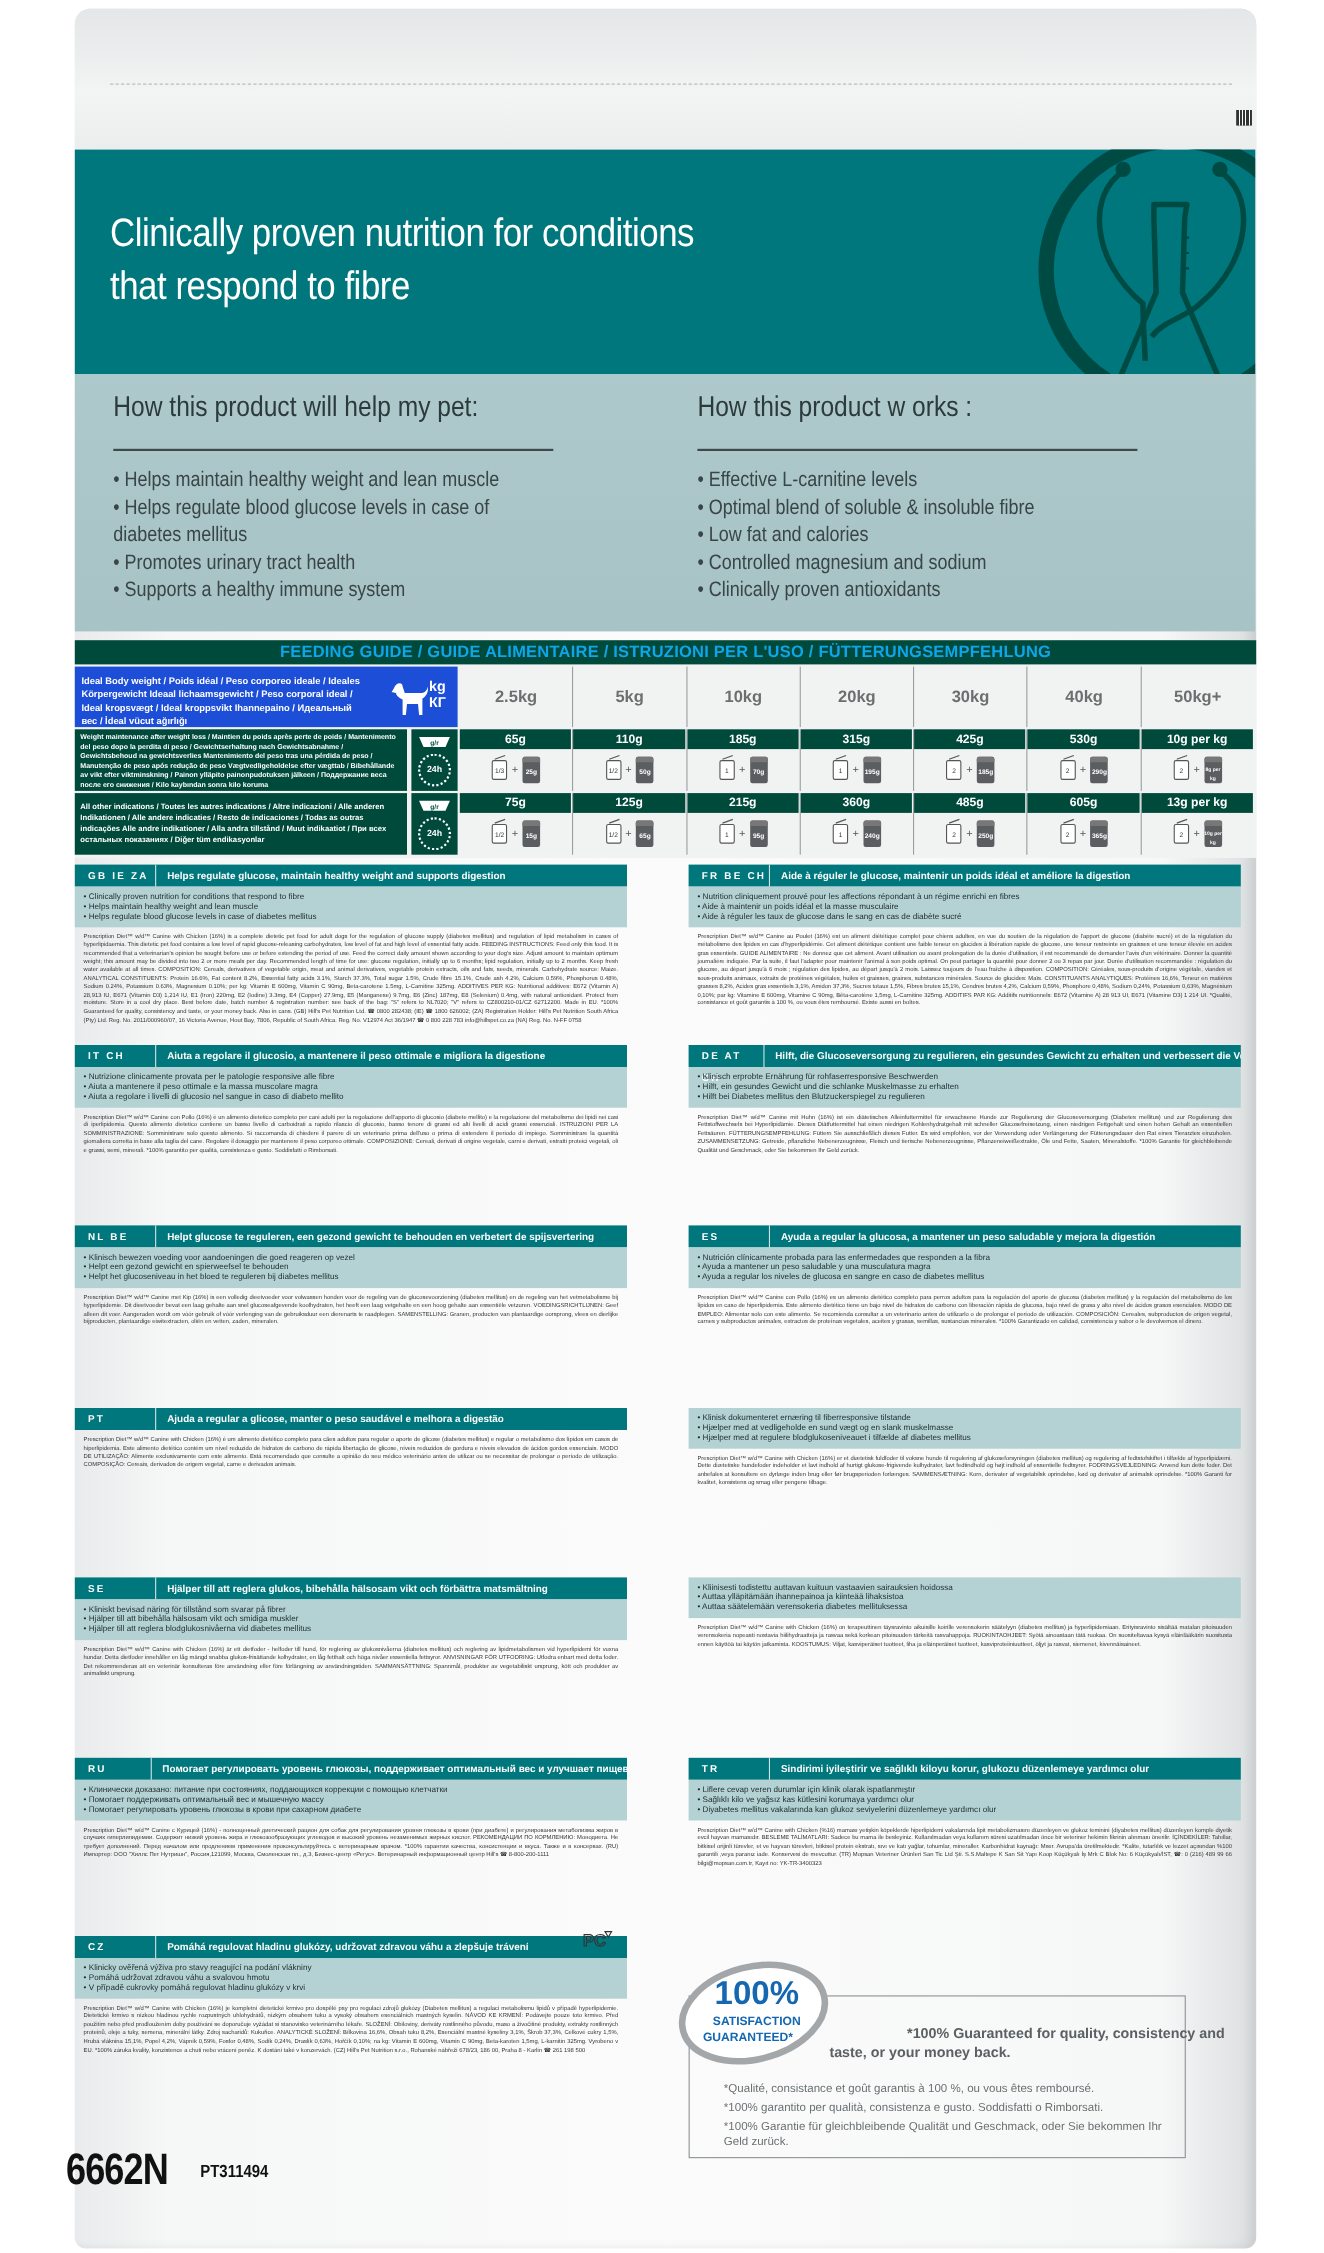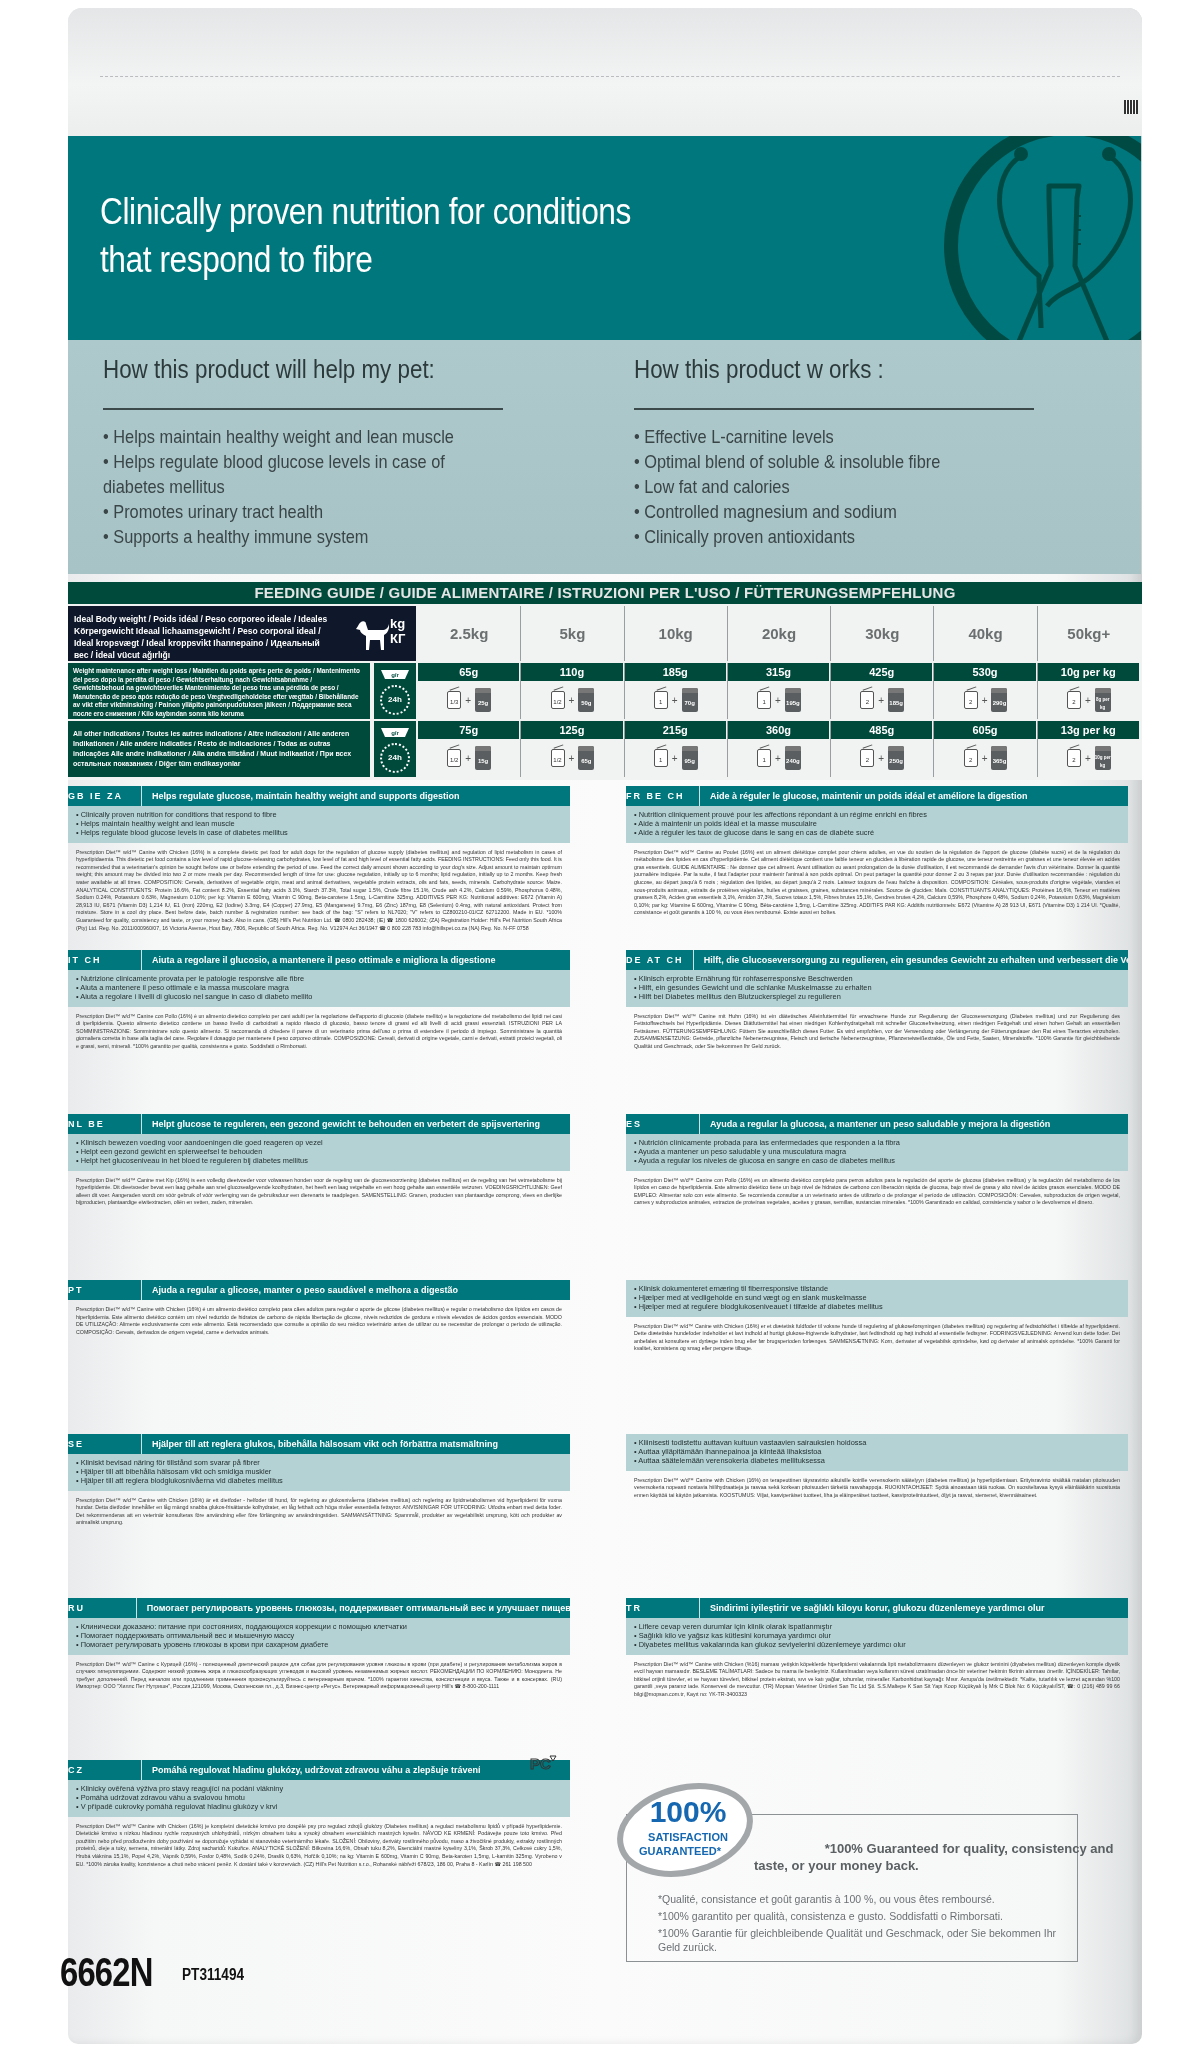--- a/index.html
+++ b/index.html
@@ -61,26 +61,26 @@
     transform: scaleX(0.86); transform-origin: left;
   }
   .benefit-list li.wrap { white-space: normal; width: 460px; }
 
   
   .fg {
     position: absolute; left: 68px; top: 582px; width: 1074px; height: 198px;
     background: #f1f2f2;
   }
   .fg-title {
-    height: 22px; background: #004a3c; color: #e5e5e5; font-weight: 700; font-size: 15px;
+    height: 22px; background: #004a3c; color: #0ea5e9; font-weight: 700; font-size: 15px;
     text-align: center; line-height: 22px; letter-spacing: 0.2px;
   }
   .fg-row1 { position: absolute; top: 24px; left: 0; width: 1074px; height: 55px; }
   .fg-ideal {
-    position: absolute; left: 0; top: 0; width: 348px; height: 55px; background: #0f172a;
+    position: absolute; left: 0; top: 0; width: 348px; height: 55px; background: #1d4ed8;
     color: #fff; font-size: 8.5px; line-height: 12px; padding: 7px 6px; font-weight: 700;
   }
   .fg-ideal .txt { width: 260px; }
   .fg-dog { position: absolute; left: 286px; top: 8px; width: 36px; height: 38px; }
   .fg-kg { position: absolute; left: 322px; top: 10px; font-size: 13px; font-weight: 700; line-height: 15px; text-align: center; }
   .fg-weights { position: absolute; left: 350px; top: 0; width: 722px; height: 55px; display: flex; }
   .fg-weight {
     flex: 1; text-align: center; font-size: 15px; font-weight: 700; color: #6b6f70;
     line-height: 55px; border-left: 1px solid #9a9ea0;
   }
@@ -121,21 +121,21 @@
   }
   .bag-ic::before { content: ""; position: absolute; left: 0; top: 0; width: 16px; height: 5px; background: #777; border-radius: 2px 2px 0 0; }
 
   
   .lang-grid { position: absolute; left: 68px; top: 786px; width: 1074px; }
   .lang-block { position: absolute; width: 502px; }
   .lang-head {
     height: 20px; background: #00777c; color: #fff; display: flex; font-size: 9px; font-weight: 700;
     line-height: 20px;
   }
-  .lang-code { width: 74px; padding-left: 0; border-right: 1px solid #cfe3e4; letter-spacing: 2px; }
+  .lang-code { width: 74px; padding-left: 12px; border-right: 1px solid #cfe3e4; letter-spacing: 2px; }
   .lang-title { padding-left: 10px; white-space: nowrap; overflow: hidden; }
   .lang-bullets {
     background: #b4d1d3; padding: 4px 12px 5px 8px; font-size: 7.4px; line-height: 9.2px; color: #1f2c2d; font-weight: 400;
   }
   .lang-body {
     padding: 6px 8px 0 8px; font-size: 5.3px; line-height: 7.6px; color: #333; text-align: justify;
     height: 100px; overflow: hidden;
   }
 
   

